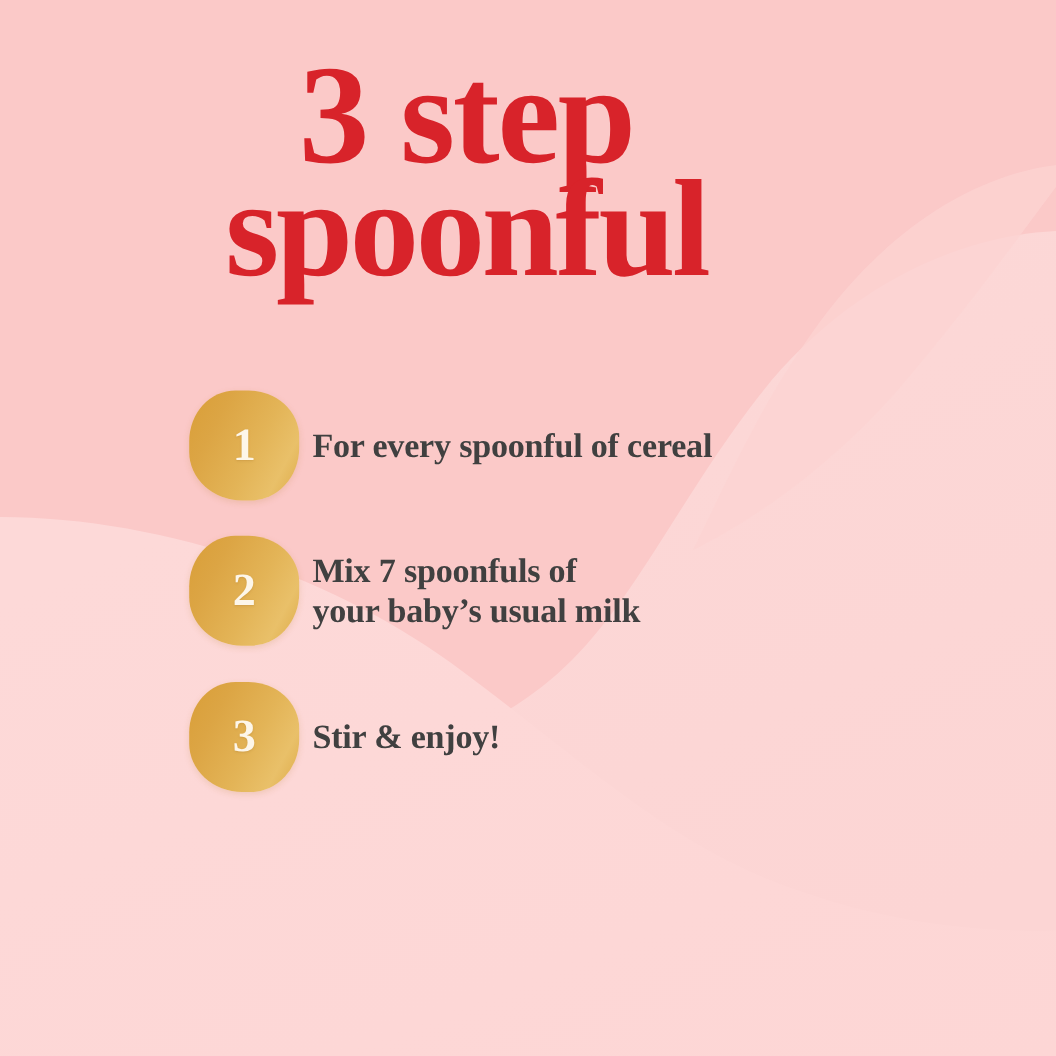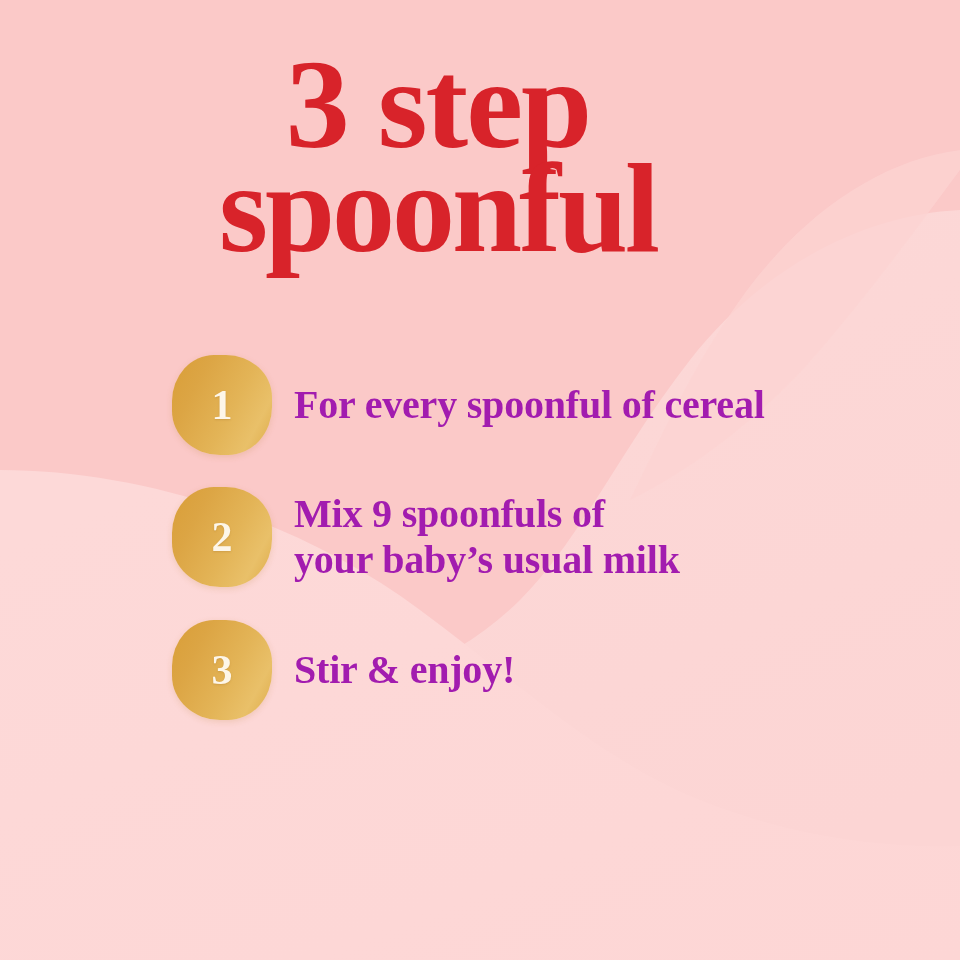--- a/index.html
+++ b/index.html
@@ -23,21 +23,21 @@
     position: absolute;
     inset: 0;
     width: 960px;
     height: 960px;
     pointer-events: none;
   }
 
   
   .title-block {
     position: absolute;
-    left: 14px;
+    left: 0;
     top: 52px;
     width: 848px;
     text-align: center;
     z-index: 5;
   }
 
   .title-line {
     display: block;
     color: #d8232a;
     font-family: "Liberation Serif", "DejaVu Serif", serif;
@@ -92,25 +92,25 @@
     color: #fdf6e9;
     font-family: "Liberation Serif", "DejaVu Serif", serif;
     font-weight: bold;
     font-size: 42px;
     line-height: 1;
     text-shadow: 0 1px 2px rgba(150, 100, 30, 0.25);
     user-select: none;
   }
 
   .step-text {
-    margin-left: 22px;
-    color: #a21caf;
+    margin-left: 12px;
+    color: #404040;
     font-family: "Liberation Serif", "DejaVu Serif", serif;
     font-weight: bold;
-    font-size: 40px;
+    font-size: 31px;
     line-height: 1.16;
     letter-spacing: -0.2px;
     white-space: pre-line;
   }
 </style>
 </head>
 <body>
 
 <div id="poster">
 
@@ -149,21 +149,21 @@
       <div class="step-badge">
         <span class="step-number">1</span>
       </div>
       <div class="step-text">For every spoonful of cereal</div>
     </div>
 
     <div class="step-row row-1">
       <div class="step-badge">
         <span class="step-number">2</span>
       </div>
-      <div class="step-text">Mix 9 spoonfuls of
+      <div class="step-text">Mix 7 spoonfuls of
 your baby’s usual milk</div>
     </div>
 
     <div class="step-row row-2">
       <div class="step-badge">
         <span class="step-number">3</span>
       </div>
       <div class="step-text">Stir &amp; enjoy!</div>
     </div>
 

